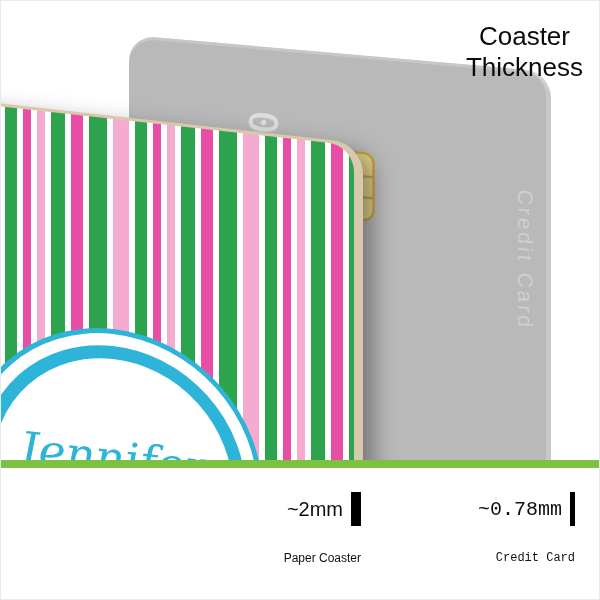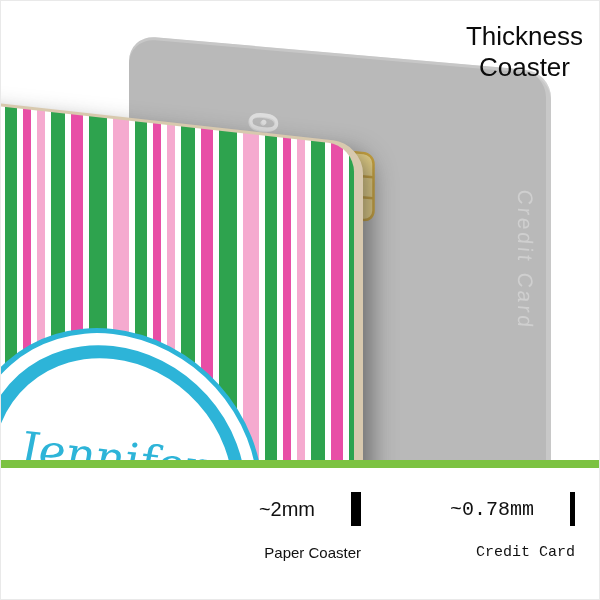--- a/index.html
+++ b/index.html
@@ -61,25 +61,25 @@
 
   
   .page-title{
     position:absolute;top:20px;right:16px;text-align:center;
     font-size:26px;line-height:31px;color:#0b0b0b;
   }
 
   
   .divider{position:absolute;left:0;top:459px;width:100%;height:8px;background:var(--accent-green,#7cc242);}
   .legend-item{position:absolute;top:490px;text-align:right;color:#101010;}
-  .legend-item .row{display:flex;align-items:center;justify-content:flex-end;height:36px;font-size:20px;gap:28px;}
+  .legend-item .row{display:flex;align-items:center;justify-content:flex-end;height:36px;font-size:20px;}
   .bar{background:var(--bar-black,#000000);height:34px;margin-left:8px;display:inline-block;}
   .bar.thick{width:10px;}
   .bar.thin{width:5px;}
-  .legend-label{margin-top:17px;font-size:15px;}
+  .legend-label{margin-top:24px;font-size:12px;}
   .li-coaster{right:238px;}
   .li-card{right:24px;font-family:Liberation Mono, monospace;}
 </style>
 </head>
 <body>
 
 <div class="frame">
 
   <div class="scene">
 
@@ -97,22 +97,22 @@
     <div class="coaster">
       <div class="stripes"></div>
       <div class="monogram">
         <div class="monogram-name">Jennifer</div>
       </div>
     </div>
 
   </div>
 
   <div class="page-title">
+    <div>Coaster</div>
     <div>Thickness</div>
-    <div>Coaster</div>
   </div>
 
   <div class="divider"></div>
 
   <div class="legend-item li-coaster">
     <div class="row">
       <span>~2mm</span>
       <span class="bar thick"></span>
     </div>
     <div class="legend-label">Paper Coaster</div>

